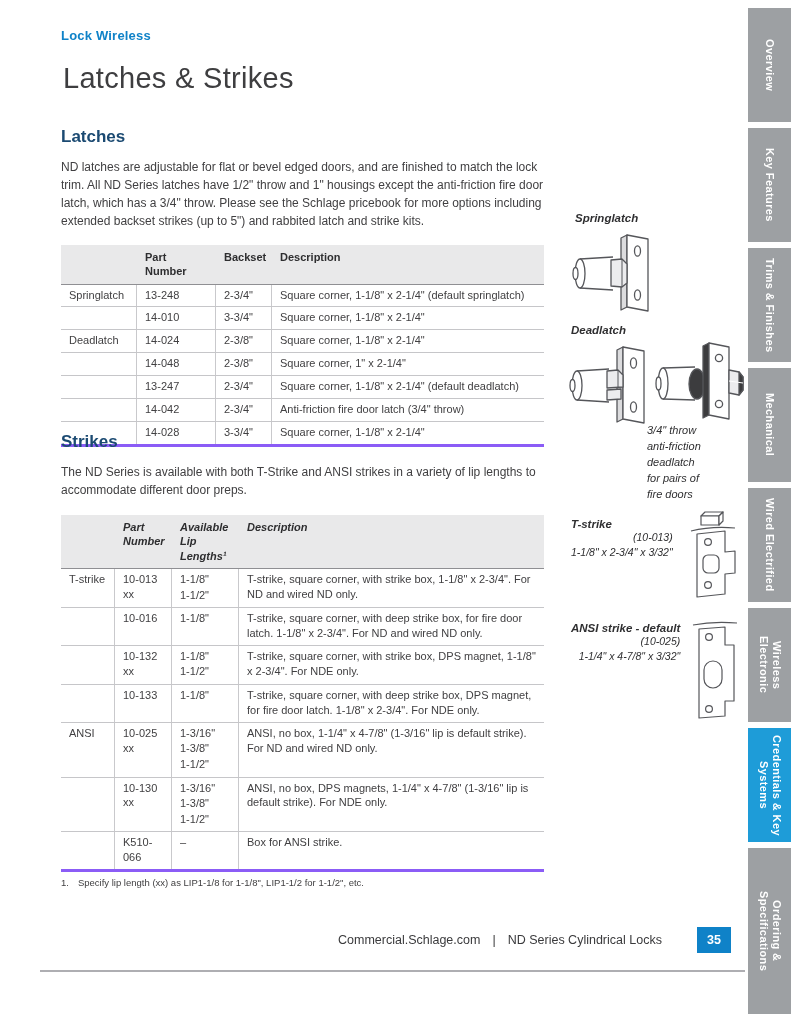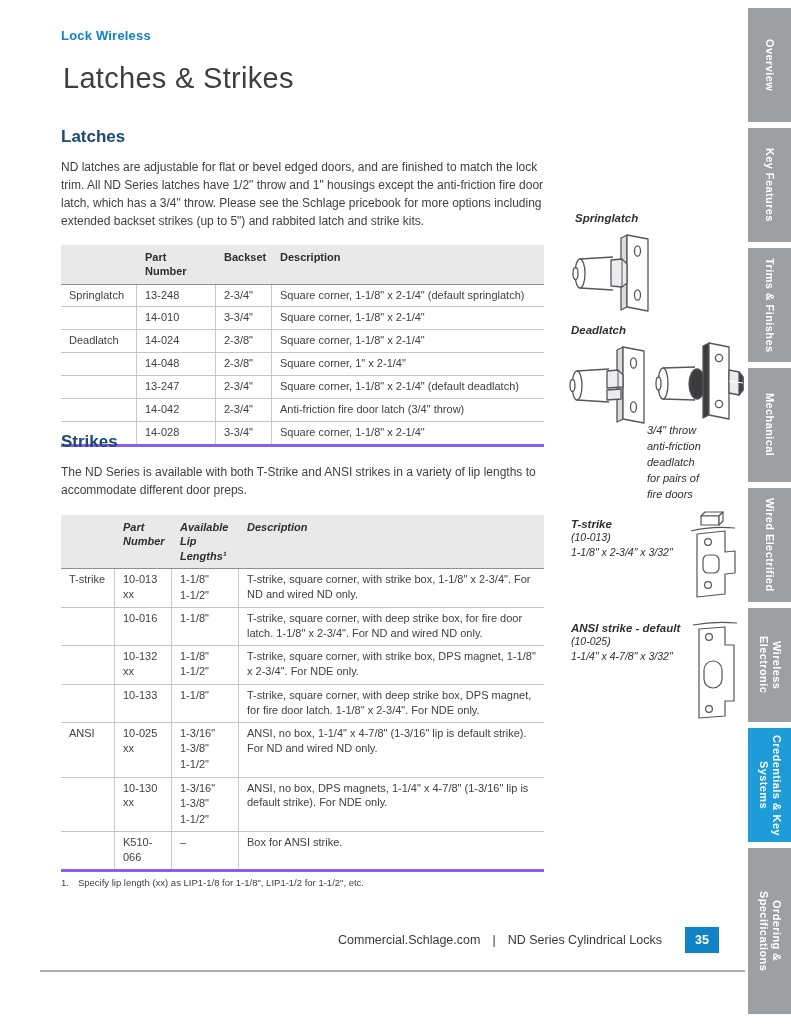--- a/index.html
+++ b/index.html
@@ -33,38 +33,38 @@
   .tbl-strikes .c1{width:53px;flex:none;}
   .tbl-strikes .c2{width:57px;flex:none;}
   .tbl-strikes .c3{width:67px;flex:none;}
   .tbl-strikes .c4{flex:1;}
   .pre{white-space:pre-line;font-style:italic;}
   .lips{white-space:pre-line;line-height:1.42;}
   .footnote{display:flex;gap:9px;margin-top:5px;font-size:9.5px;color:#414042;}
 
   .illus{position:absolute;left:565px;top:0;width:182px;height:1024px;}
   .illus .lbl{position:absolute;font-size:11.5px;font-weight:bold;font-style:italic;color:#2f2f31;}
-  .illus .sub{font-weight:normal;font-style:italic;font-size:10.5px;line-height:1.45;color:#2f2f31;}
+  .illus .sub{font-weight:normal;font-style:italic;font-size:10.5px;line-height:1.45;color:#2f2f31;text-align:right;}
   .caption{position:absolute;left:82px;top:423px;font-size:11px;font-style:italic;line-height:1.45;color:#2f2f31;white-space:pre-line;}
   .tstrike-block{position:absolute;left:6px;top:518px;}
   .ansi-block{position:absolute;left:6px;top:622px;}
   svg{display:block;}
 
   .sidebar{position:absolute;right:0;top:0;width:43px;height:1024px;}
   .tab{
     position:absolute;left:0;width:43px;background:#9da0a3;color:#fff;
     writing-mode:vertical-rl;display:flex;align-items:center;justify-content:center;
     font-size:11px;font-weight:bold;letter-spacing:.4px;text-align:center;
     white-space:pre-line;line-height:1.25;cursor:pointer;
   }
   .tab.active{background:#1e9cd8;}
 
   .footer-rule{position:absolute;left:40px;top:970px;width:705px;height:2px;background:#aeaeb2;}
   .footer{position:absolute;left:338px;top:926px;height:27px;display:flex;align-items:center;gap:12px;font-size:12.5px;color:#3a3a3c;}
-  .page-box{width:34px;height:26px;background:#0f82c8;color:#fff;font-weight:bold;font-size:12.5px;display:flex;align-items:center;justify-content:center;margin-left:11px;}
+  .page-box{width:34px;height:26px;background:#0f82c8;color:#fff;font-weight:bold;font-size:12.5px;display:flex;align-items:center;justify-content:center;margin-left:23px;}
 </style>
 </head>
 <body>
 
 <div class="eyebrow">Lock Wireless</div>
 <h1 class="page-title">Latches &amp; Strikes</h1>
 
 <div class="section sec-latches">
   <h2>Latches</h2>
   <p>ND latches are adjustable for flat or bevel edged doors, and are finished to match the lock trim. All ND Series latches have 1/2" throw and 1" housings except the anti-friction fire door latch, which has a 3/4" throw.  Please see the Schlage pricebook for more options including extended backset strikes (up to 5") and rabbited latch and strike kits.</p>

